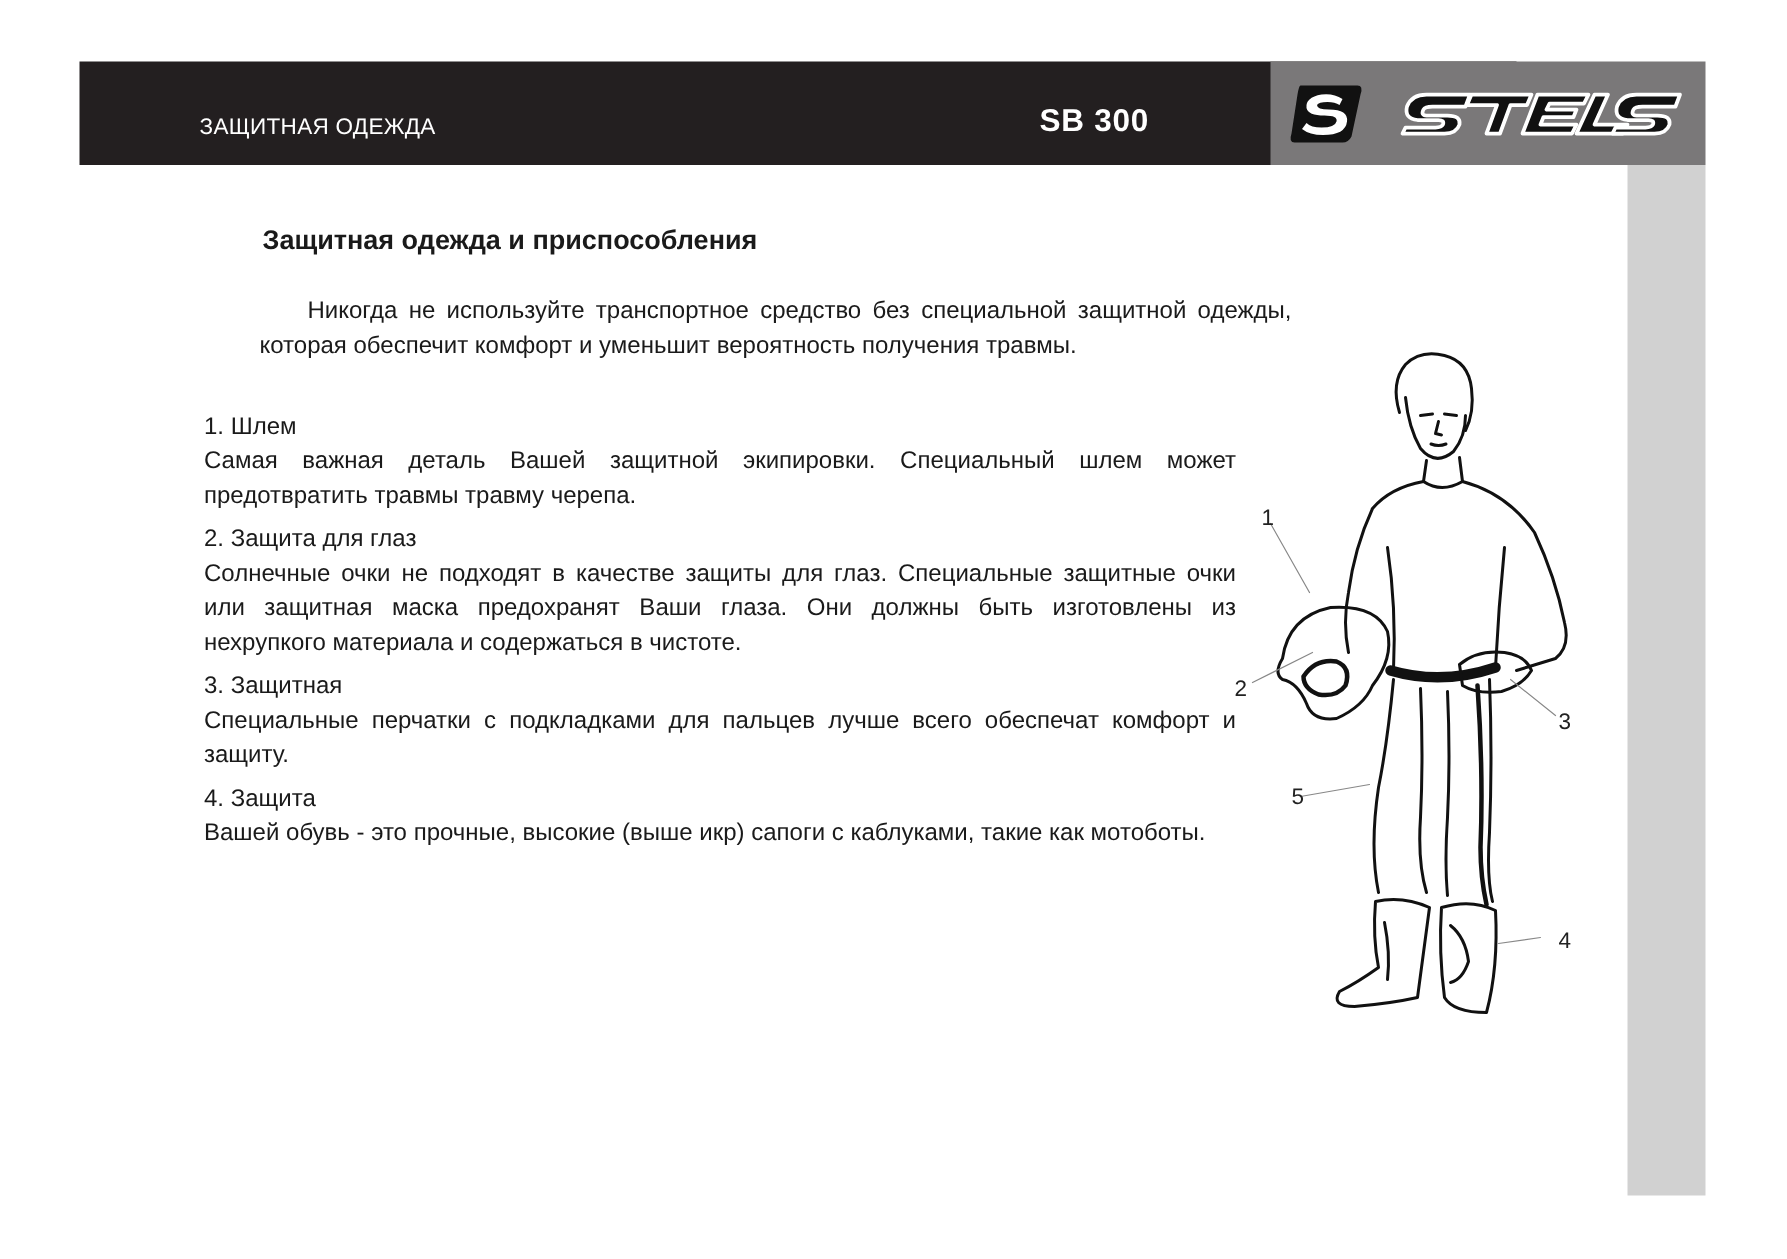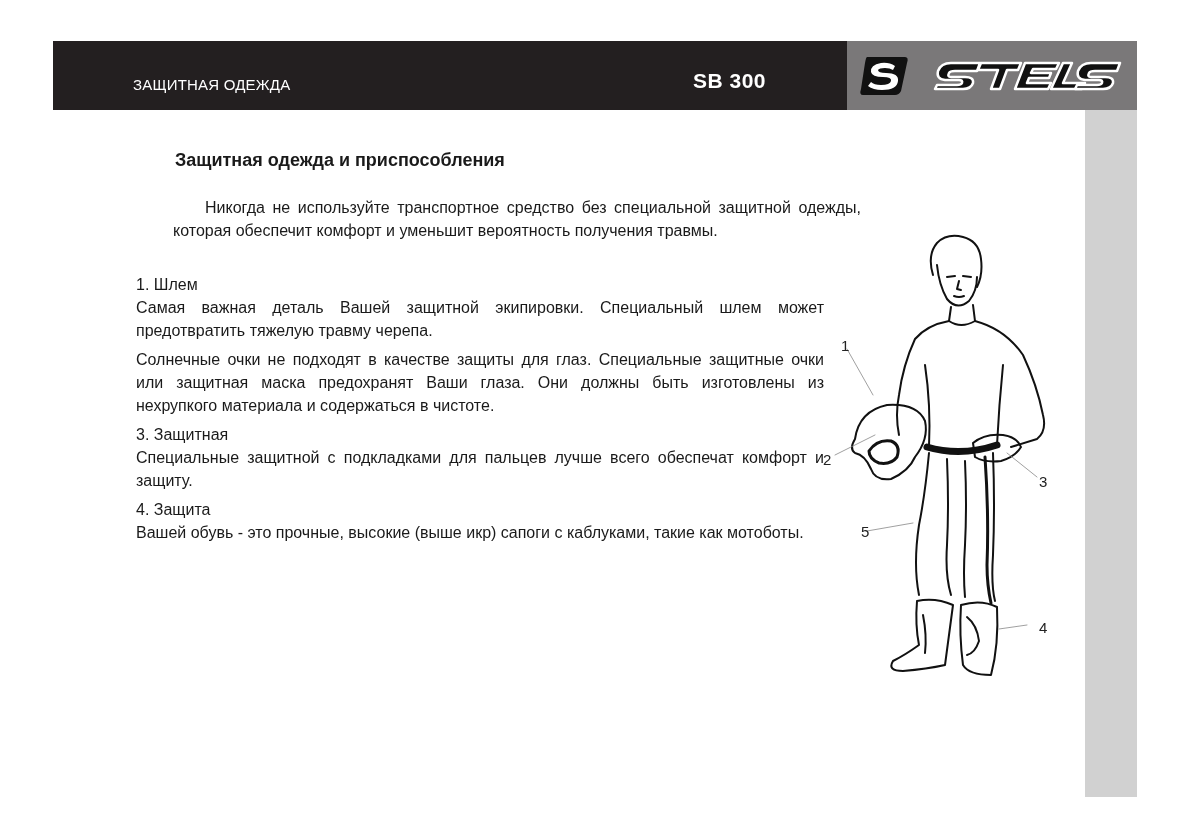--- a/index.html
+++ b/index.html
@@ -58,28 +58,29 @@
 
 <div class="doc-heading">Защитная одежда и приспособления</div>
 
 <div class="intro">
   <p>Никогда не используйте транспортное средство без специальной защитной одежды, которая обеспечит комфорт и уменьшит вероятность получения травмы.</p>
 </div>
 
 <div class="items">
   <div class="item">
     <p class="item-title"><span>1.</span> <b>Шлем</b></p>
-    <p class="item-body">Самая важная деталь Вашей защитной экипировки. Специальный шлем может предотвратить тяжелую травму черепа.</p>
+    <p class="item-body">Самая важная деталь Вашей защитной экипировки. Специальный шлем может предотвратить травмы травму черепа.</p>
   </div>
   <div class="item">
+    <p class="item-title"><span>2.</span> <b>Защита для глаз</b></p>
     <p class="item-body">Солнечные очки не подходят в качестве защиты для глаз. Специальные защитные очки или защитная маска предохранят Ваши глаза. Они должны быть изготовлены из нехрупкого материала и содержаться в чистоте.</p>
   </div>
   <div class="item">
     <p class="item-title"><span>3.</span> <b>Защитная</b></p>
-    <p class="item-body">Специальные защитной с подкладками для пальцев лучше всего обеспечат комфорт и защиту.</p>
+    <p class="item-body">Специальные перчатки с подкладками для пальцев лучше всего обеспечат комфорт и защиту.</p>
   </div>
   <div class="item">
     <p class="item-title"><span>4.</span> <b>Защита</b></p>
     <p class="item-body">Вашей обувь - это прочные, высокие (выше икр) сапоги с каблуками, такие как мотоботы.</p>
   </div>
   <div class="item">
   </div>
 </div>
 
 <div class="figure">

